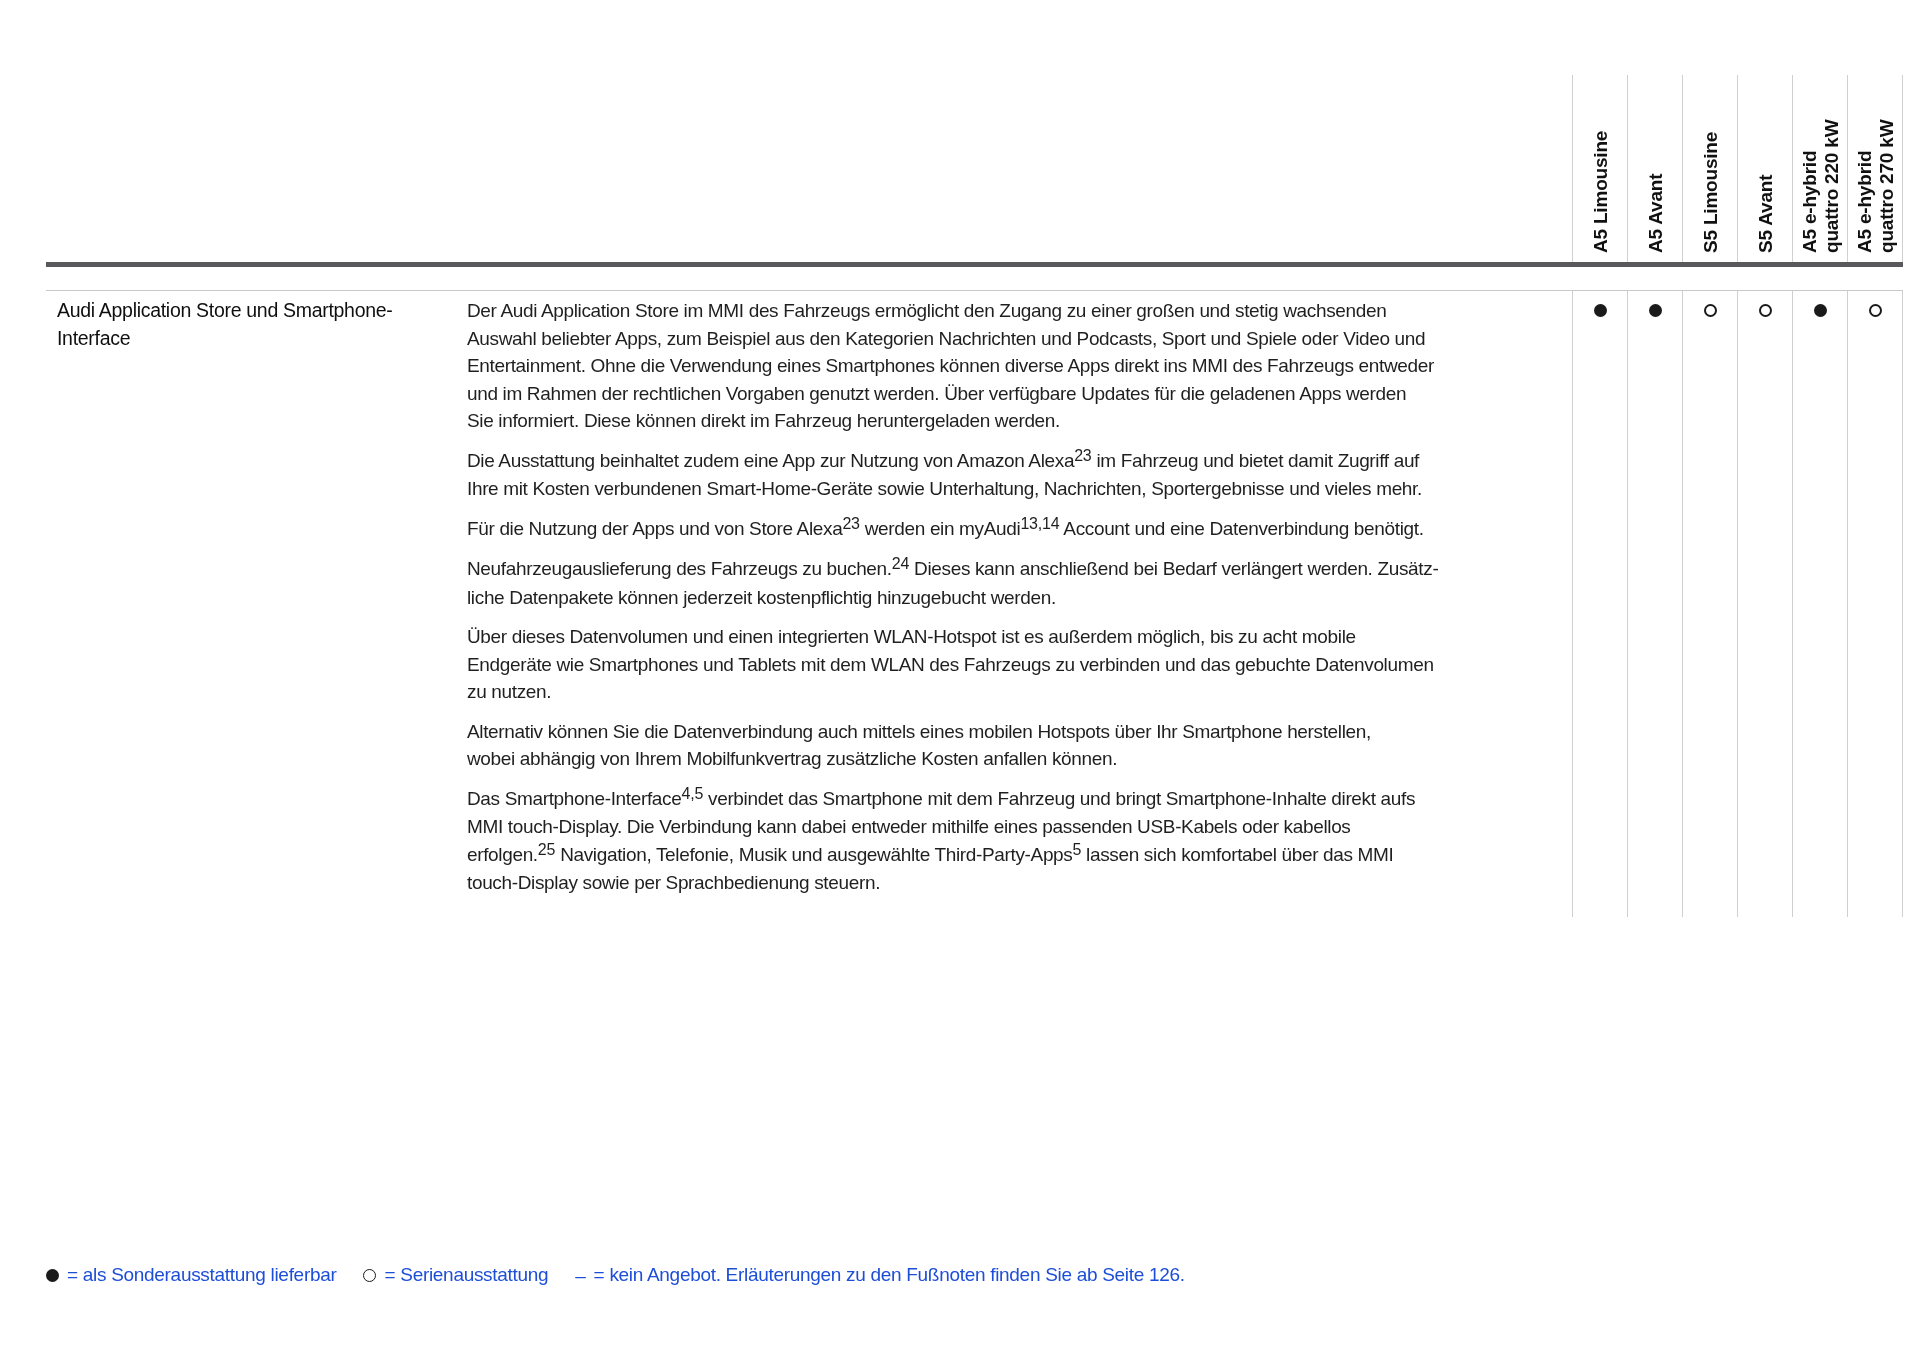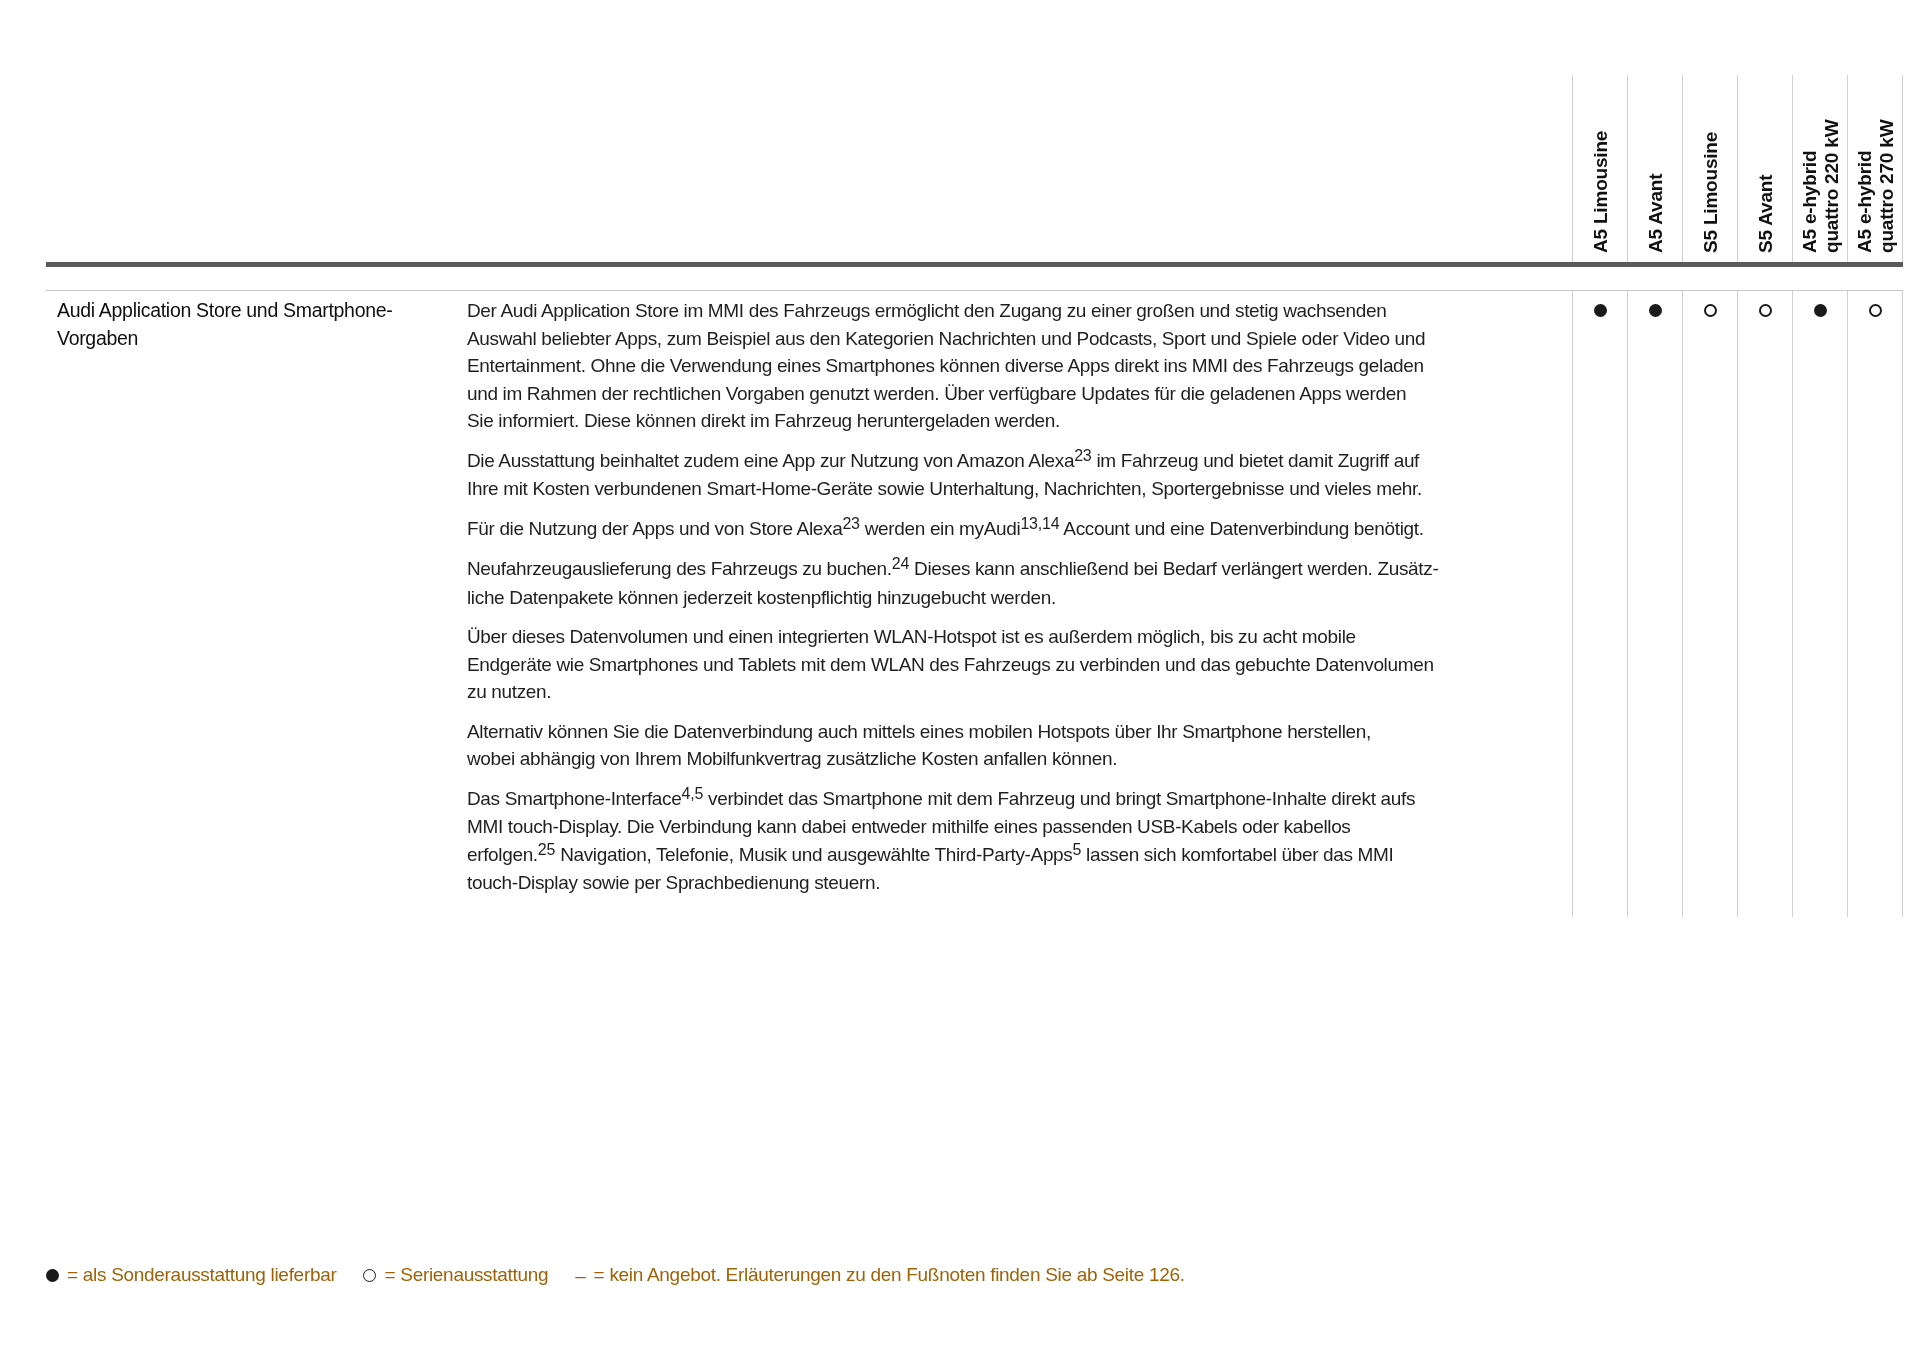--- a/index.html
+++ b/index.html
@@ -113,21 +113,21 @@
   
   .legend {
     position: absolute;
     left: 46px;
     top: 1264px;
     display: flex;
     align-items: center;
     gap: 27px;
     font-size: 19px;
     letter-spacing: -0.3px;
-    color: #a16207;
+    color: #1d4ed8;
   }
   .legend-item { display: flex; align-items: center; gap: 8px; white-space: nowrap; }
   .sym { display: inline-block; }
   .sym.filled-circle { width: 13px; height: 13px; border-radius: 50%; background: #1a1a1a; }
   .sym.open-circle { width: 13px; height: 13px; border-radius: 50%; background: #fff; border: 1.8px solid #1a1a1a; }
   .sym.dash { width: auto; font-size: 19px; line-height: 13px; }
 </style>
 </head>
 <body>
 
@@ -185,27 +185,27 @@
       <div class="body-col" style="left: 1792px;">
         <div class="dot filled"></div>
       </div>
       <div class="body-col last" style="left: 1847px;">
         <div class="dot open"></div>
       </div>
     </div>
 
   <div class="feature-title" id="feature-title">
       <div>Audi Application Store und Smartphone-</div>
-      <div>Vorgaben</div>
+      <div>Interface</div>
     </div>
   <div class="feature-desc" id="feature-desc">
       <div class="para">
         <div class="line"><span>Der Audi Application Store im MMI des Fahrzeugs ermöglicht den Zugang zu einer großen und stetig wachsenden</span></div>
         <div class="line"><span>Auswahl beliebter Apps, zum Beispiel aus den Kategorien Nachrichten und Podcasts, Sport und Spiele oder Video und</span></div>
-        <div class="line"><span>Entertainment. Ohne die Verwendung eines Smartphones können diverse Apps direkt ins MMI des Fahrzeugs geladen</span></div>
+        <div class="line"><span>Entertainment. Ohne die Verwendung eines Smartphones können diverse Apps direkt ins MMI des Fahrzeugs entweder</span></div>
         <div class="line"><span>und im Rahmen der rechtlichen Vorgaben genutzt werden. Über verfügbare Updates für die geladenen Apps werden</span></div>
         <div class="line"><span>Sie informiert. Diese können direkt im Fahrzeug heruntergeladen werden.</span></div>
       </div>
       <div class="para">
         <div class="line"><span>Die Ausstattung beinhaltet zudem eine App zur Nutzung von Amazon Alexa</span><span class="sup">23</span><span> im Fahrzeug und bietet damit Zugriff auf</span></div>
         <div class="line"><span>Ihre mit Kosten verbundenen Smart-Home-Geräte sowie Unterhaltung, Nachrichten, Sportergebnisse und vieles mehr.</span></div>
       </div>
       <div class="para">
         <div class="line"><span>Für die Nutzung der Apps und von Store Alexa</span><span class="sup">23</span><span> werden ein myAudi</span><span class="sup">13,14</span><span> Account und eine Datenverbindung benötigt.</span></div>
       </div>

